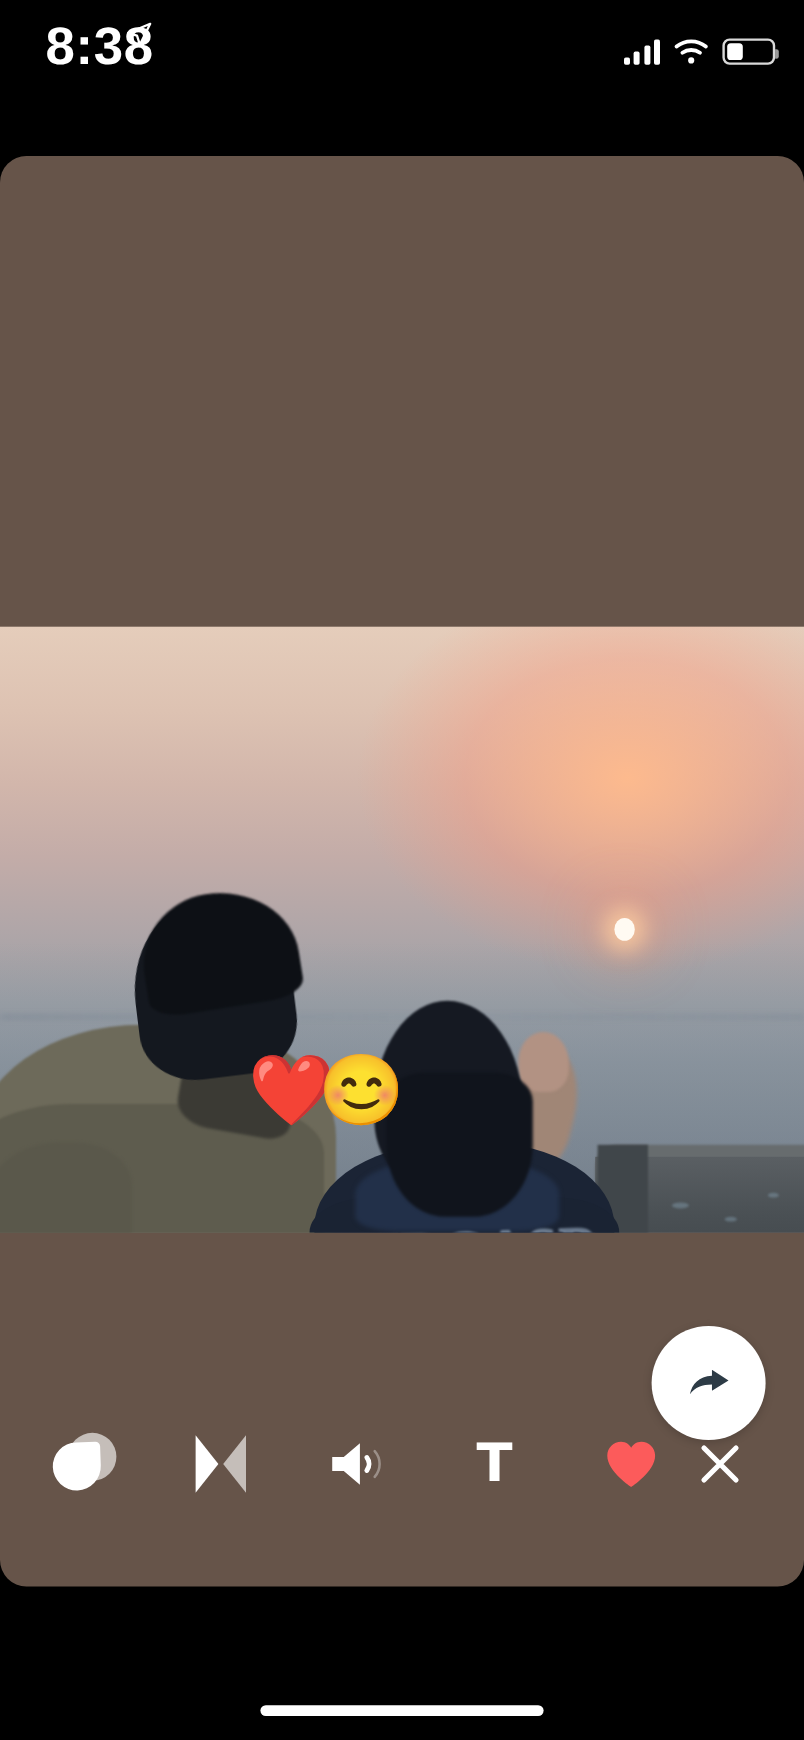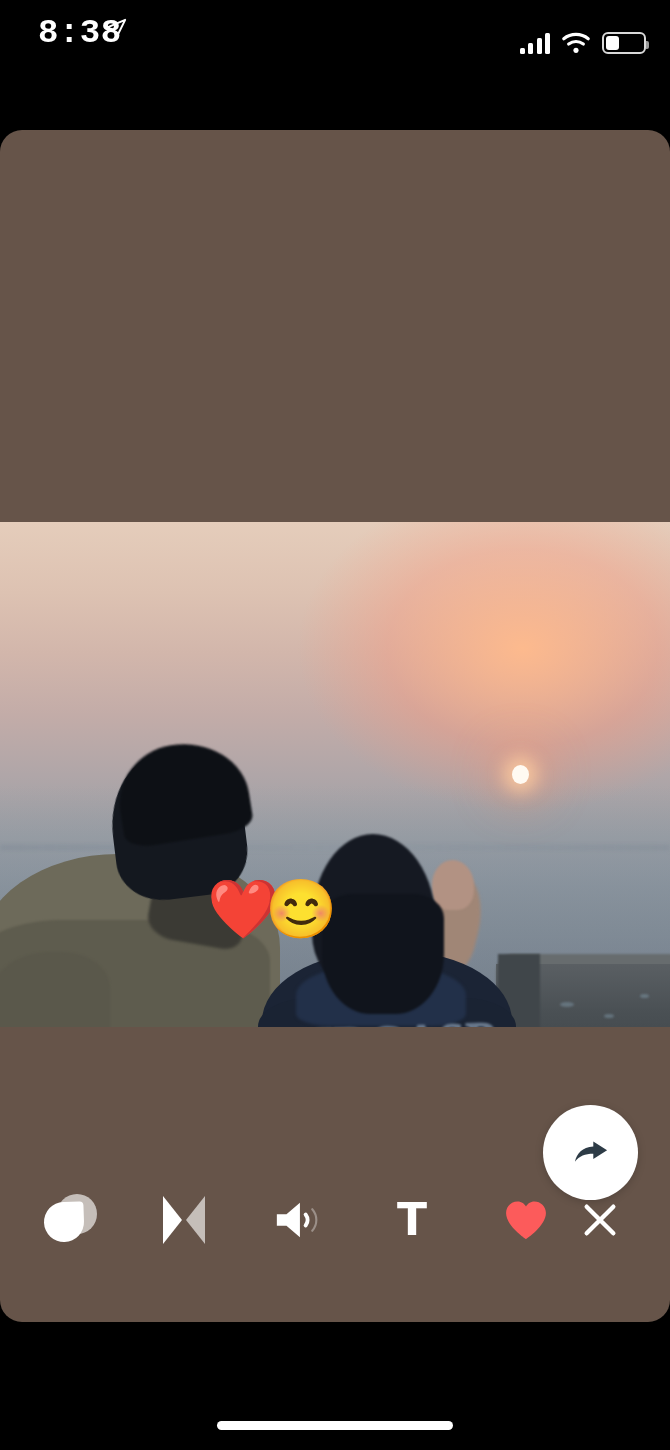--- a/index.html
+++ b/index.html
@@ -15,21 +15,21 @@
     background:#000;
   }
 
   
   .statusbar {
     position:absolute; top:0; left:0; width:670px; height:130px;
     background:#000;
   }
   .sb-time {
     position:absolute; left:38px; top:14px;
-    color:#fff; font-size:34px; font-weight:600; letter-spacing:0.5px;font-family:Liberation Mono, monospace;
+    color:#fff; font-size:44px; font-weight:600; letter-spacing:0.5px;
   }
   .sb-loc {
     position:absolute; left:105px; top:18px;
     width:22px; height:22px;
   }
   .sb-back {
     position:absolute; left:14px; top:46px;
     display:flex; align-items:center; gap:6px;
   }
   .sb-back-caret {

